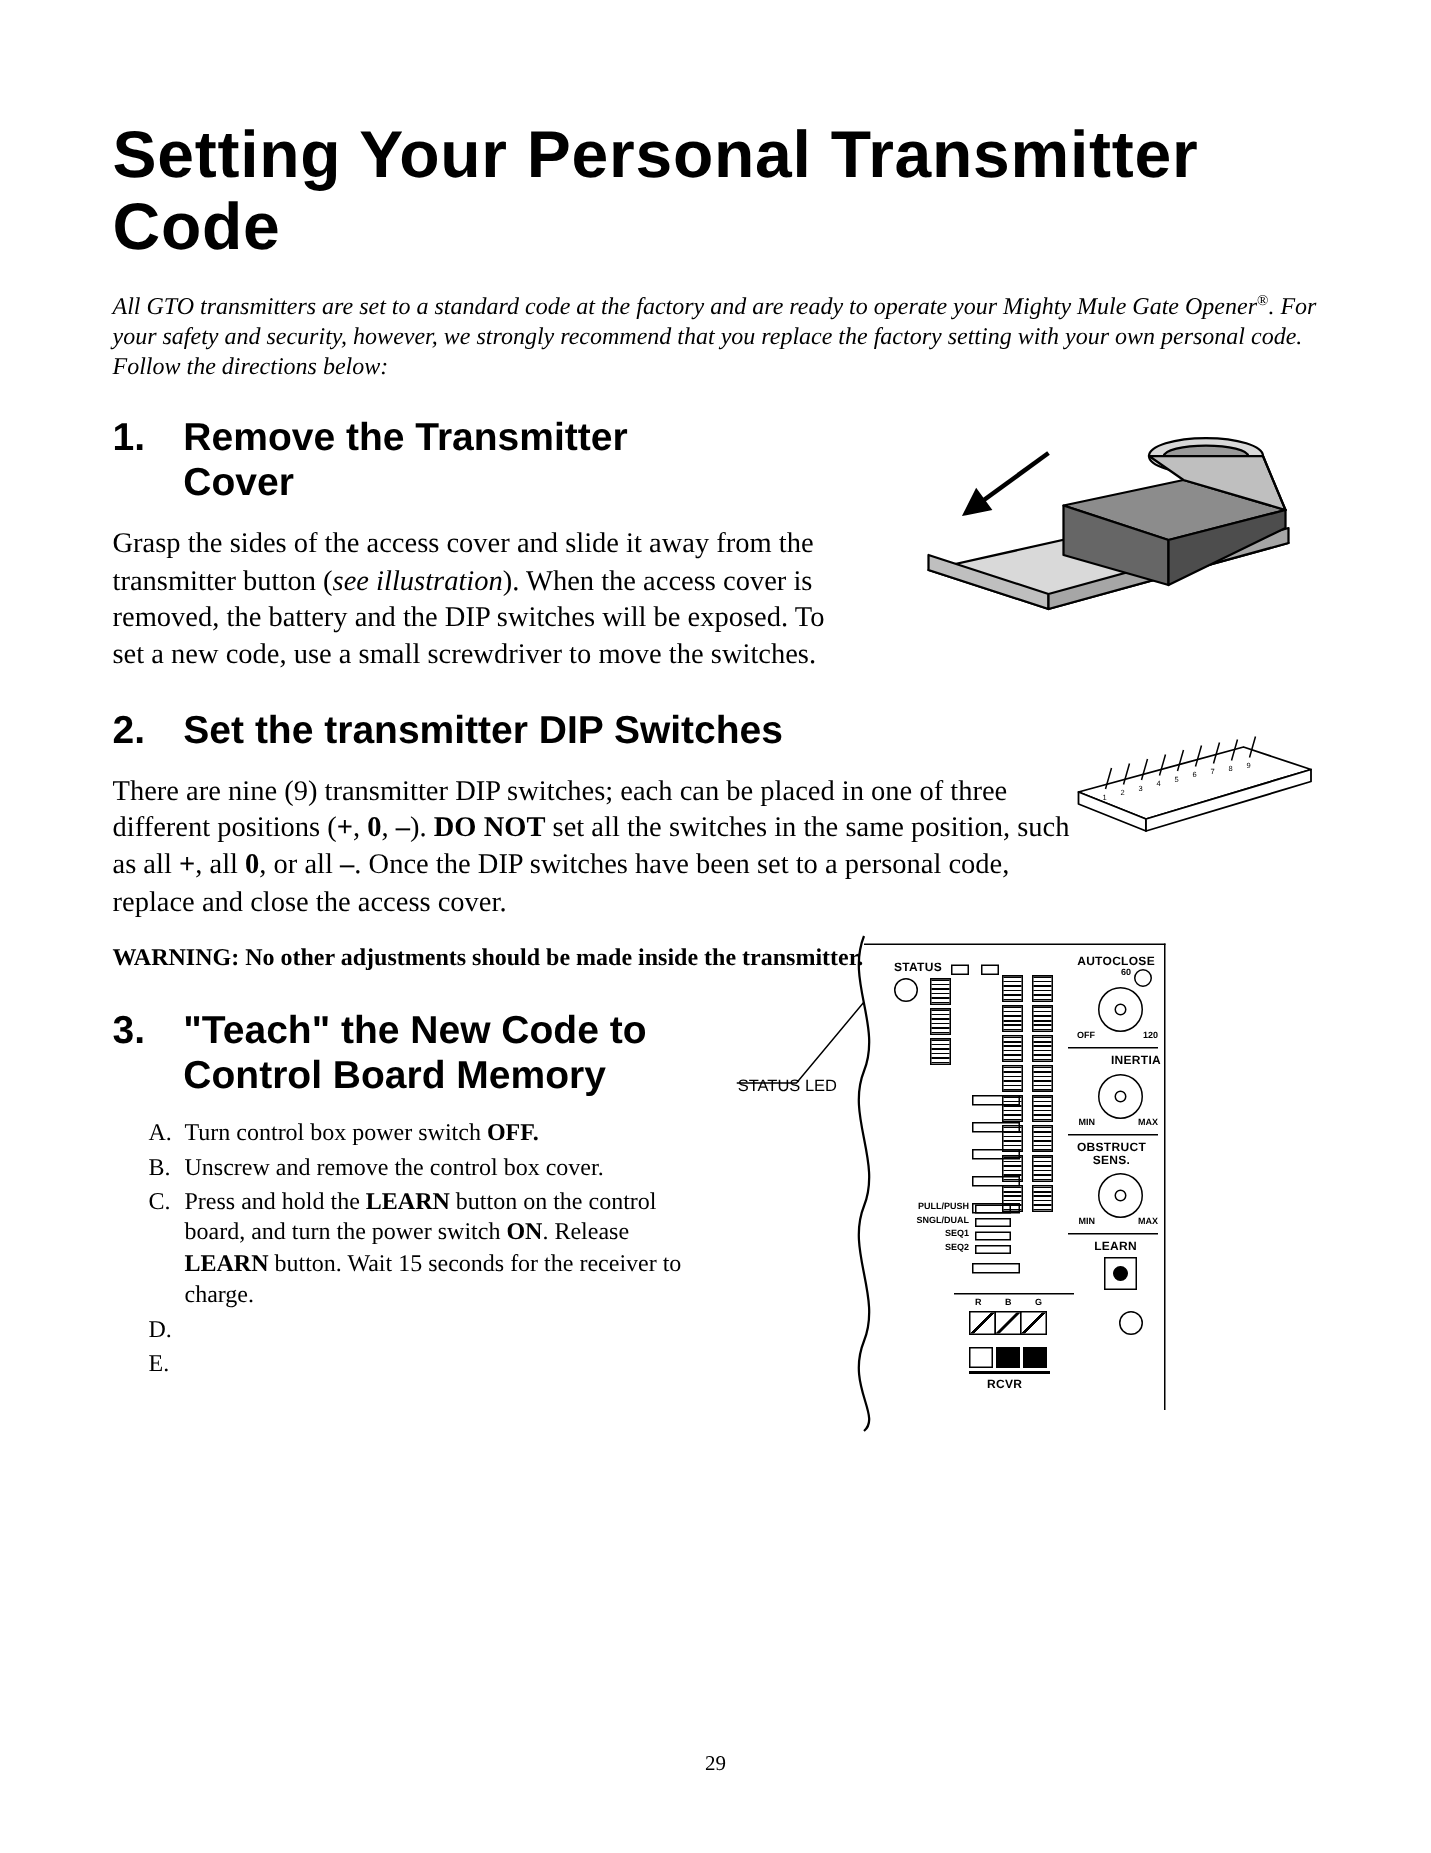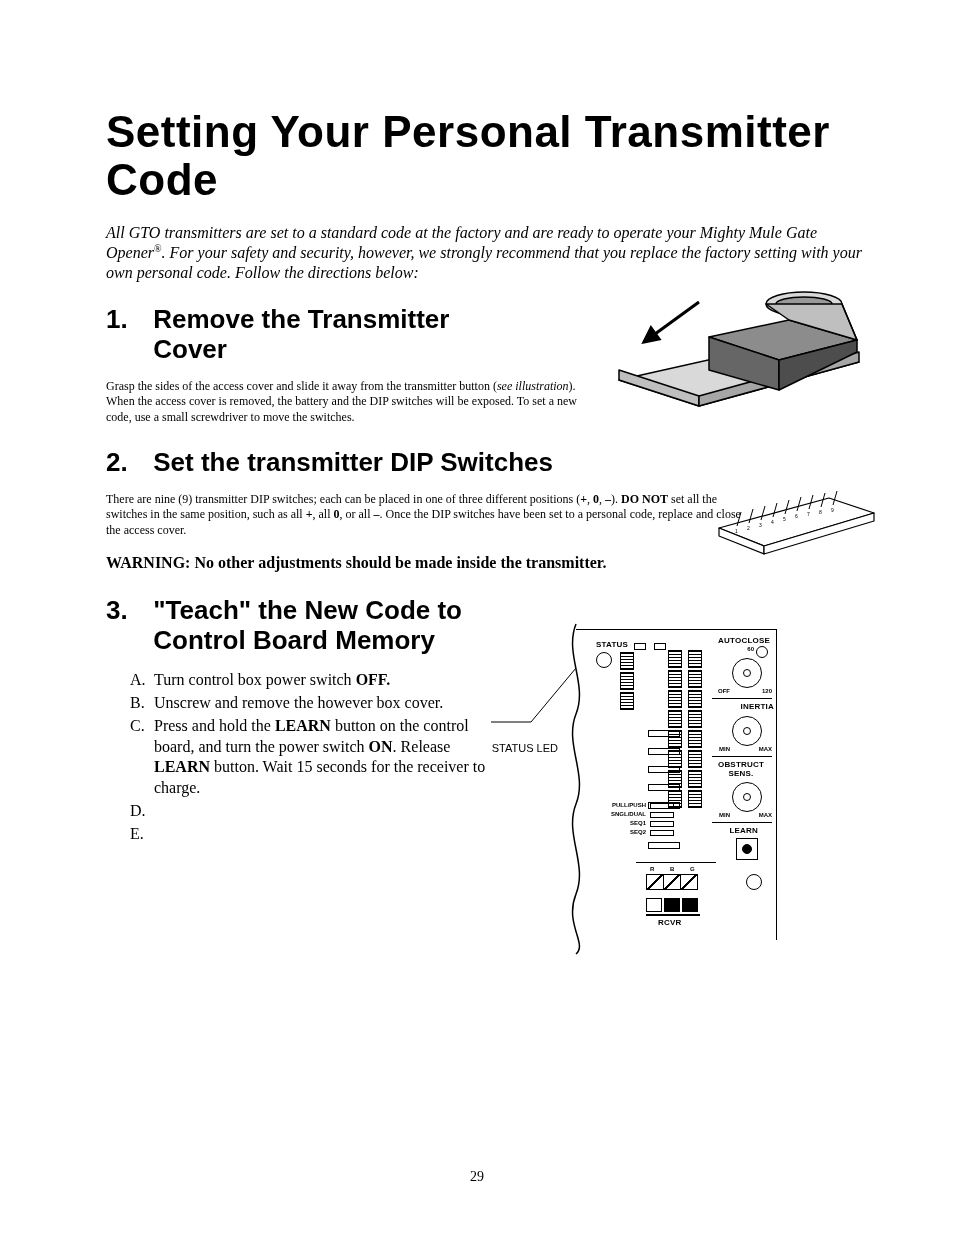--- a/index.html
+++ b/index.html
@@ -7,23 +7,22 @@
     margin: 0;
     padding: 0;
     background: #fff;
     width: 954px;
     height: 1235px;
     position: relative;
     font-family: "Times New Roman", Times, serif;
     color: #000;
   }
   .page {
-    padding: 80px 75px 0 106px;
+    padding: 80px 75px 0 75px;
     box-sizing: border-box;
-    margin-top: 28px;
   }
   h1.title {
     font-family: Futura, "Arial Black", Helvetica, sans-serif;
     font-weight: 900;
     font-size: 44px;
     line-height: 1.1;
     margin: 0 0 18px 0;
     letter-spacing: 0.5px;
   }
   .intro {
@@ -39,21 +38,21 @@
     font-family: Futura, "Arial Black", Helvetica, sans-serif;
     font-weight: 700;
     font-size: 26px;
     line-height: 1.15;
     margin: 0 0 14px 0;
   }
   h2.section .num { display: inline-block; min-width: 40px; }
   h2.section .txt-wrap { display: inline-block; vertical-align: top; }
 
   .body-p {
-    font-size: 12px;
+    font-size: 19px;
     line-height: 1.3;
     margin: 0 0 16px 0;
   }
   .body-p .b { font-weight: bold; }
   .body-p .i { font-style: italic; }
 
   .sec1 { position: relative; }
   .sec1 .txt-col { width: 490px; }
   .sec2 .txt-col { width: 640px; }
   .sec3 .txt-col { width: 400px; }
@@ -100,21 +99,21 @@
   .board-fig {
     position: absolute;
     right: 148px;
     top: 629px;
     width: 230px;
     height: 320px;
   }
   .status-label {
     position: absolute;
     right: 396px;
-    top: 742px;
+    top: 718px;
     font-family: Helvetica, Arial, sans-serif;
     font-size: 11px;
   }
   .pagenum {
     position: absolute;
     bottom: 50px;
     width: 100%;
     text-align: center;
     font-size: 14px;
     font-family: "Times New Roman", serif;
@@ -245,21 +244,21 @@
       </span>
     </h2>
     <div class="txt-col">
       <ol class="steps">
         <li>
           <span class="lt">A.</span>
           <span class="tx"><span>Turn control box power switch </span><span class="b">OFF.</span></span>
         </li>
         <li>
           <span class="lt">B.</span>
-          <span class="tx">Unscrew and remove the however box cover.</span>
+          <span class="tx">Unscrew and remove the control box cover.</span>
         </li>
         <li>
           <span class="lt">C.</span>
           <span class="tx"><span>Press and hold the </span><span class="b">LEARN</span><span> button on the control board, and turn the power switch </span><span class="b">ON</span><span>.  Release </span><span class="b">LEARN</span><span> button. Wait 15 seconds for the receiver to charge.</span></span>
         </li>
         <li>
           <span class="lt">D.</span>
         </li>
         <li>
           <span class="lt">E.</span>

